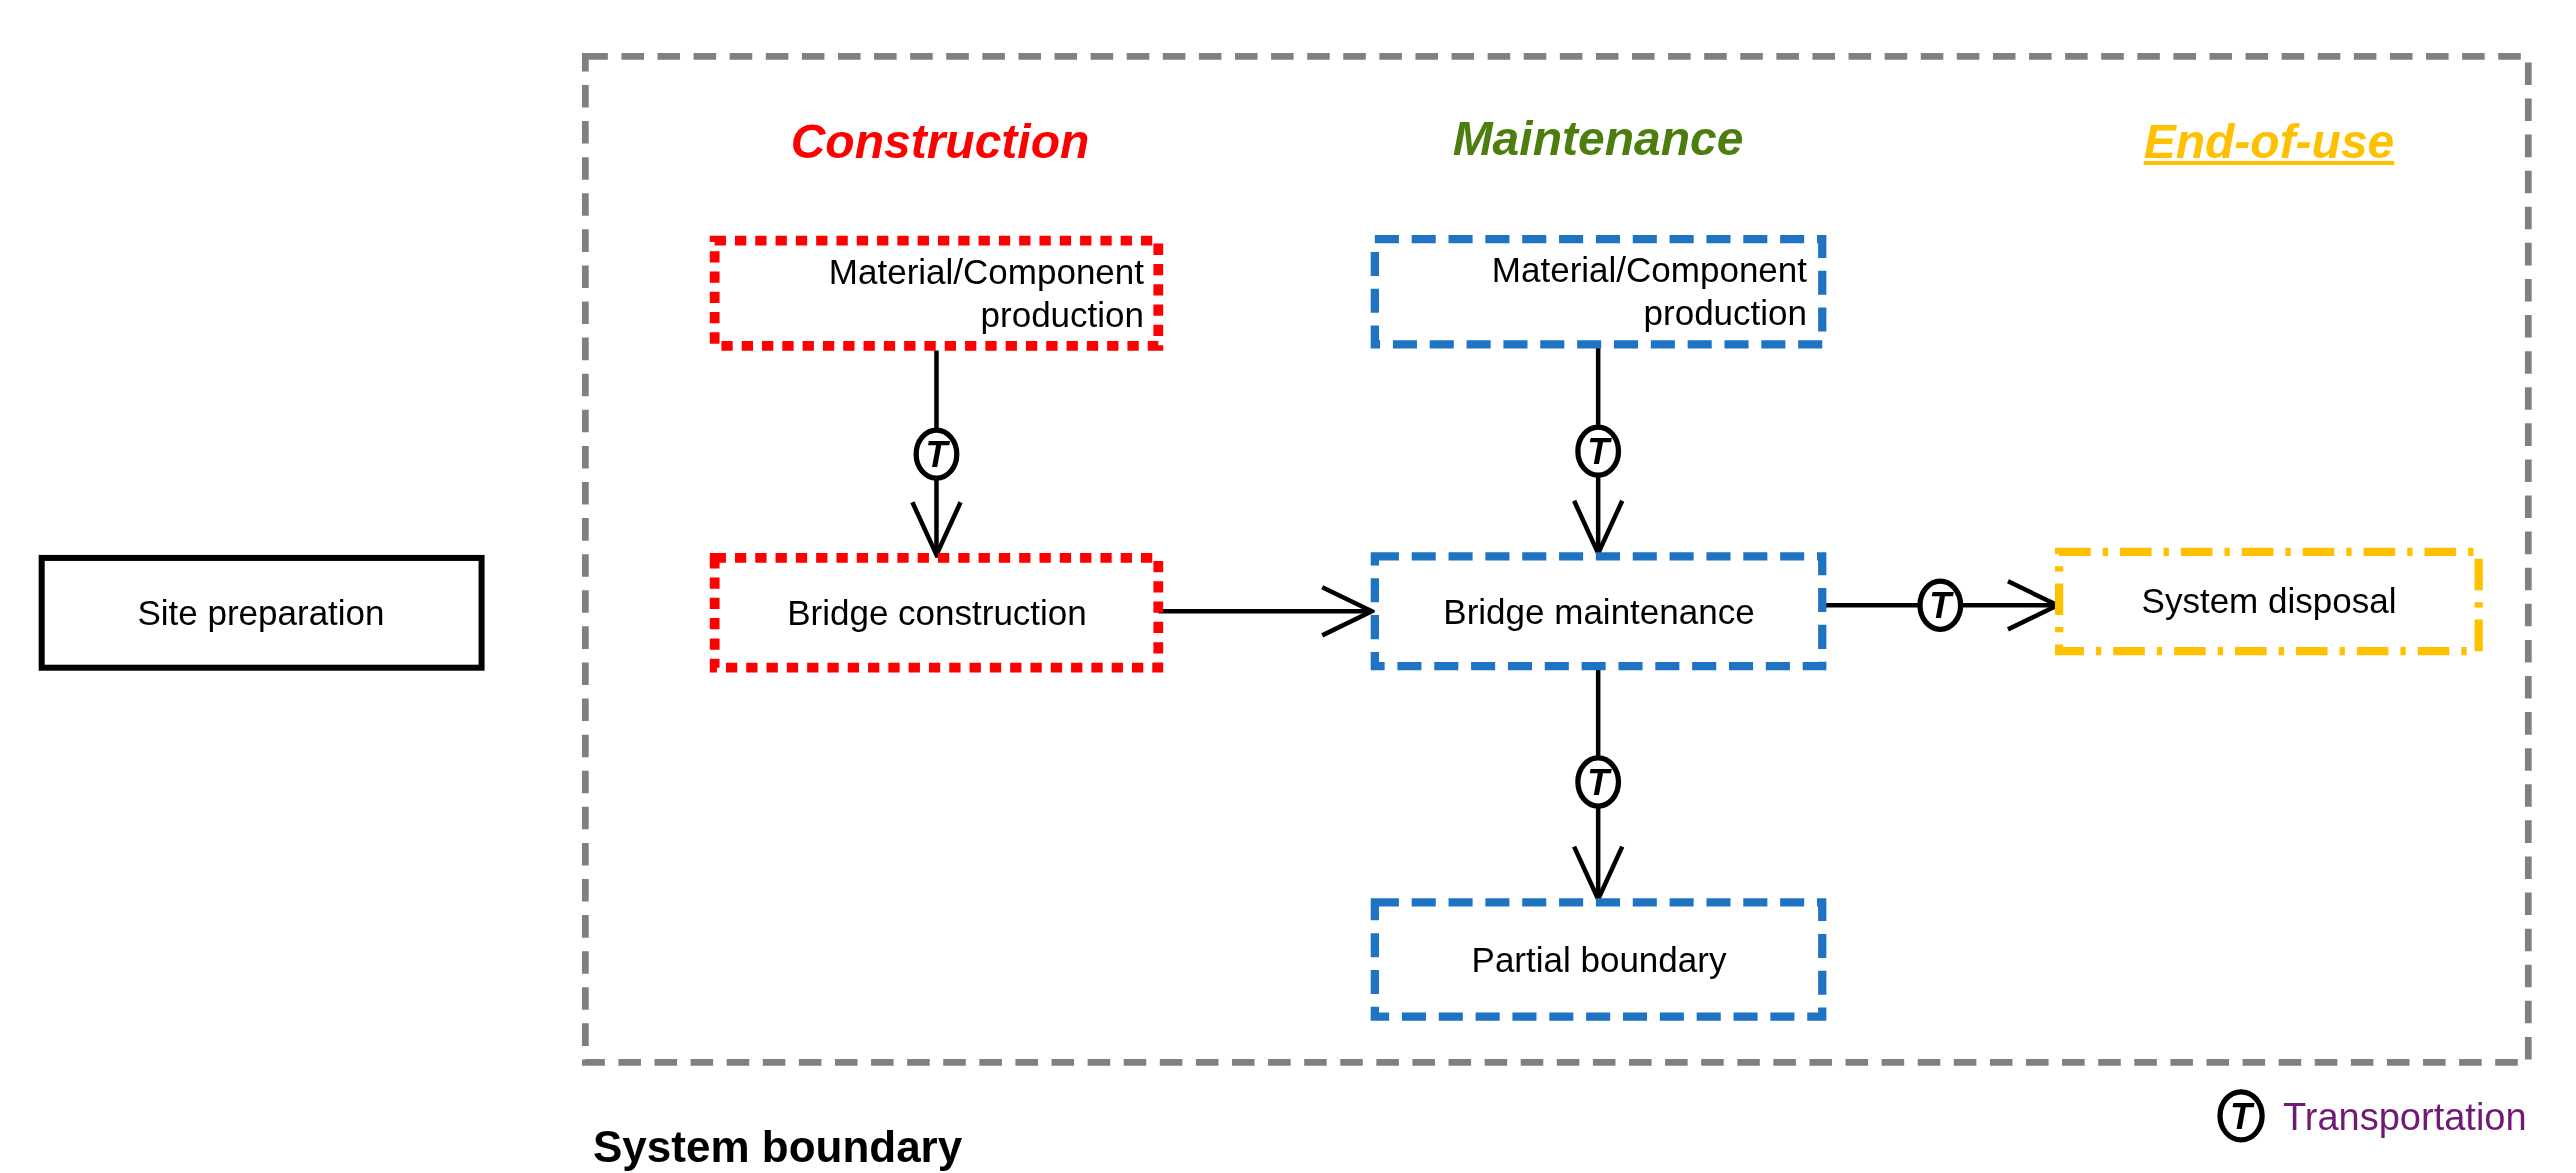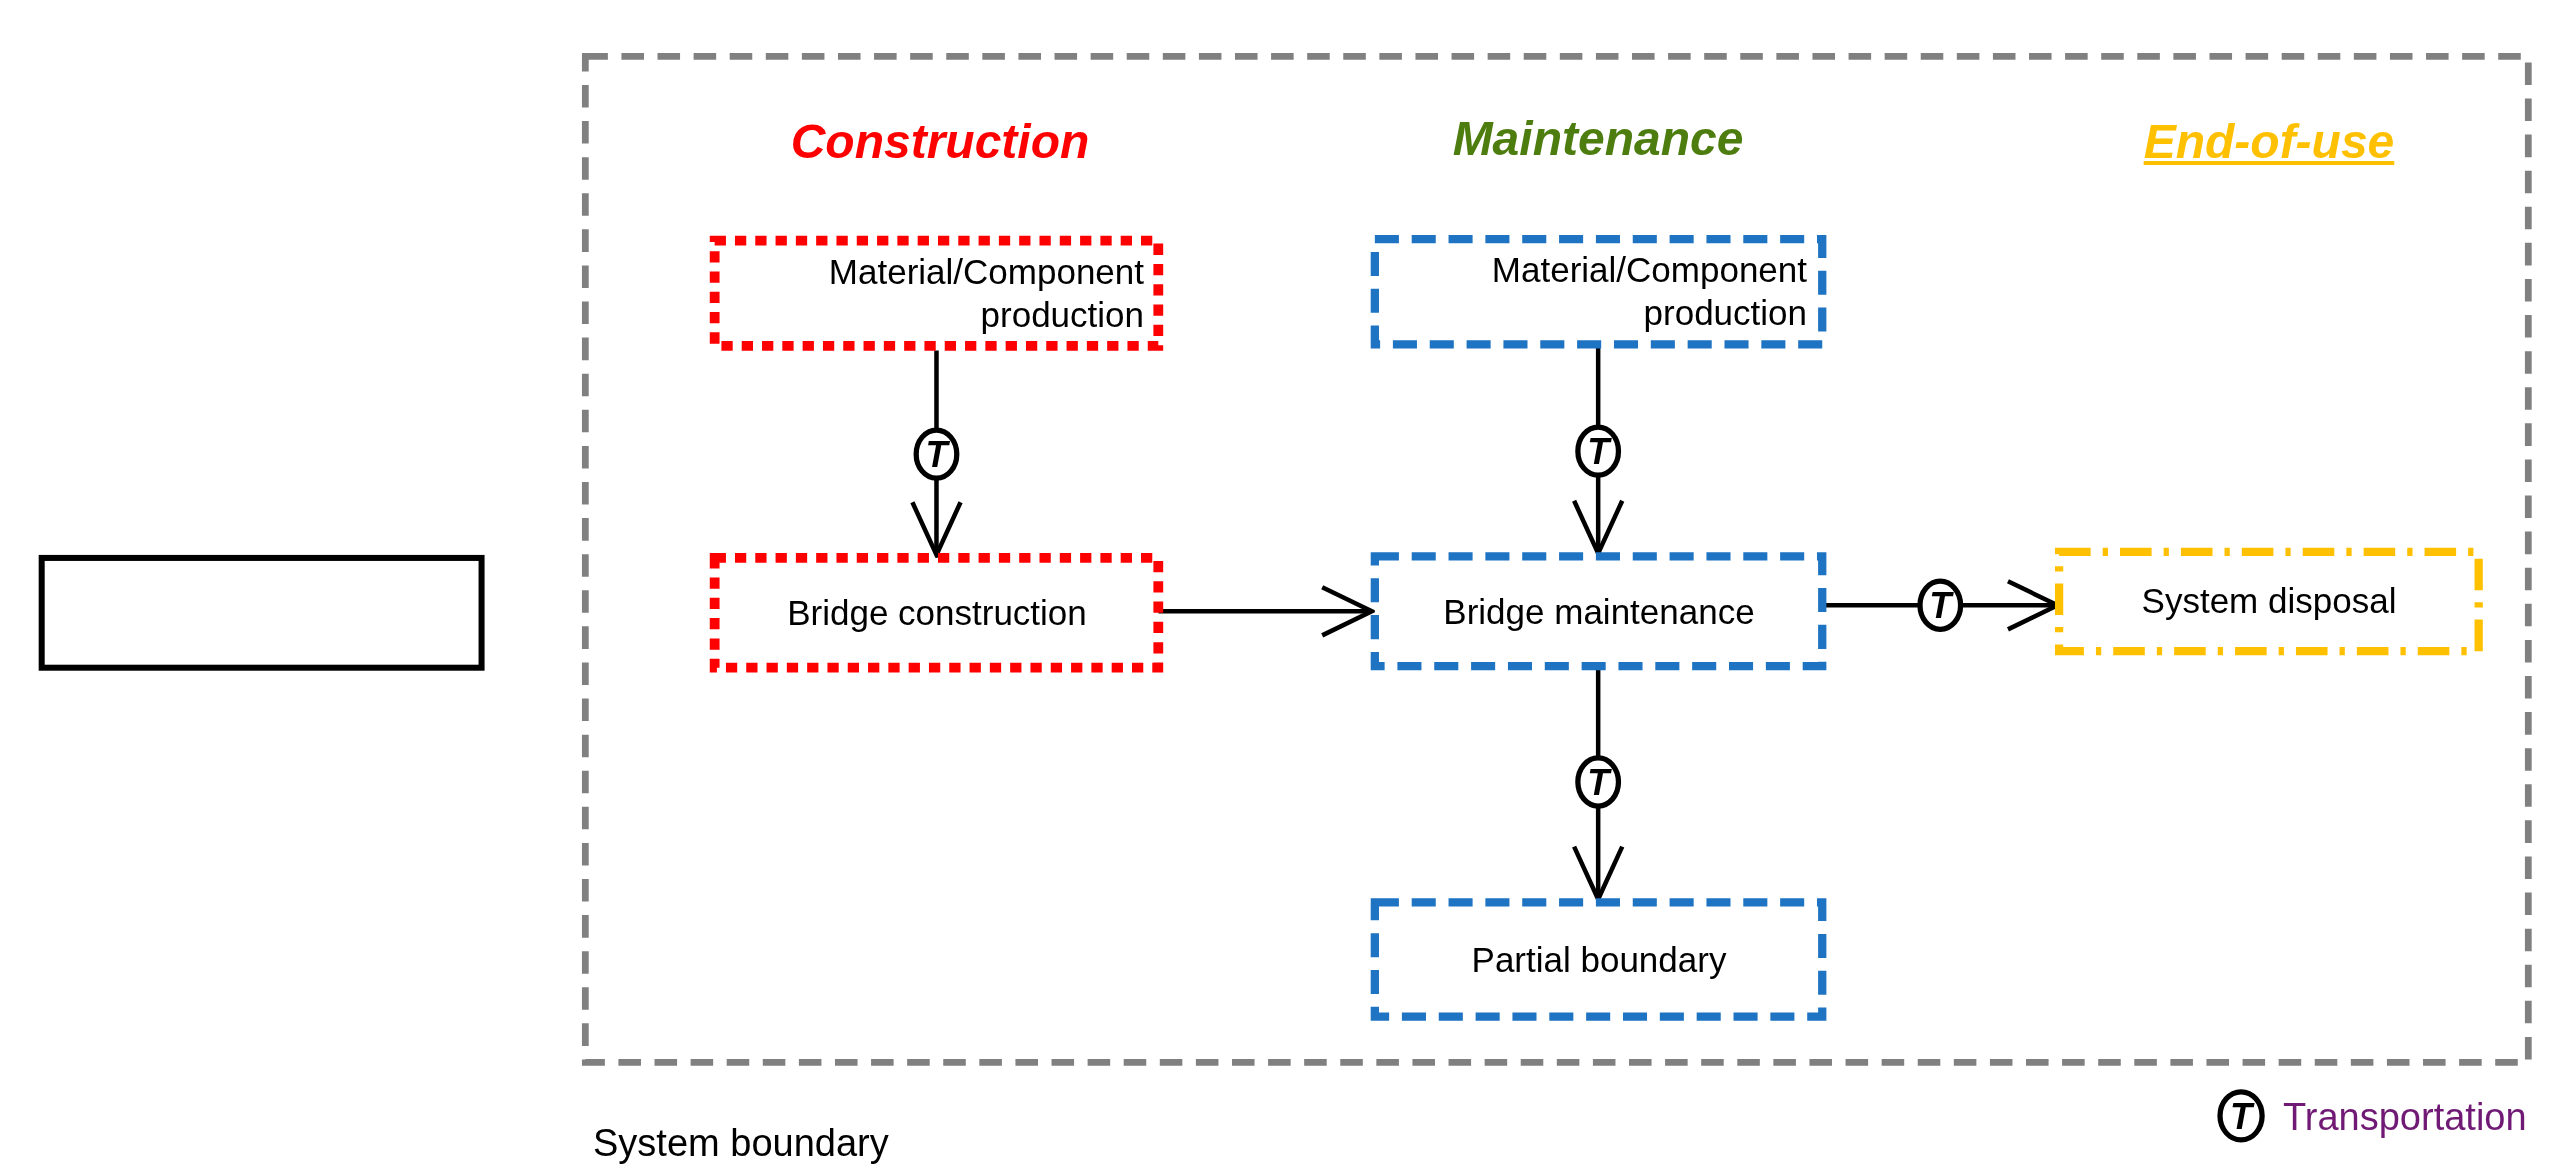--- a/index.html
+++ b/index.html
@@ -38,23 +38,24 @@
     text-align: center;
     font-size: 48px;
     font-weight: bold;
     font-style: italic;
   }
   .phase-construction { color: #FF0000; }
   .phase-maintenance  { color: #4d7c0f; }
   .phase-endofuse     { color: #FFC000; }
   .footer-label {
     position: absolute;
-    font-size: 38px;
+    font-size: 44px;
     color: #000000;
     white-space: nowrap;
+    font-weight: bold;
   }
   .legend-label {
     position: absolute;
     font-size: 38px;
     color: #701a75;
     display: flex;
     align-items: center;
     white-space: nowrap;
   }
 </style>
@@ -106,20 +107,21 @@
     <g>
       <ellipse cx="2980" cy="1484" rx="28" ry="32" fill="#ffffff" stroke="#000000" stroke-width="7"></ellipse>
       <text x="2980" y="1501" text-anchor="middle" font-size="48" font-weight="bold" font-style="italic" fill="#000000">T</text>
     </g>
   </svg>
 
   <div class="phase-label phase-construction" style="left:677px; top:114px;">Construction</div>
   <div class="phase-label phase-maintenance" style="left:1335px; top:111px;">Maintenance</div>
   <div class="phase-label phase-endofuse" style="left:2006px; top:114px;text-decoration:underline;">End-of-use</div>
 
+  <div class="box-label" style="left:41px; top:558px; width:440px; height:110px;">Site preparation</div>
   <div class="box-label" style="left:730px; top:241px; width:414px; height:105px;">Material/Component production</div>
   <div class="box-label" style="left:715px; top:558px; width:444px; height:110px;">Bridge construction</div>
   <div class="box-label" style="left:1390px; top:239px; width:417px; height:105px;">Material/Component production</div>
   <div class="box-label" style="left:1375px; top:557px; width:448px; height:110px;">Bridge maintenance</div>
   <div class="box-label" style="left:1375px; top:903px; width:448px; height:114px;">Partial boundary</div>
   <div class="box-label" style="left:2059px; top:552px; width:420px; height:99px;">System disposal</div>
 
   <div class="footer-label" style="left:593px; top:1122px;">System boundary</div>
   <div class="legend-label" style="left:2283px; top:1095px; height:44px;">Transportation</div>
 

